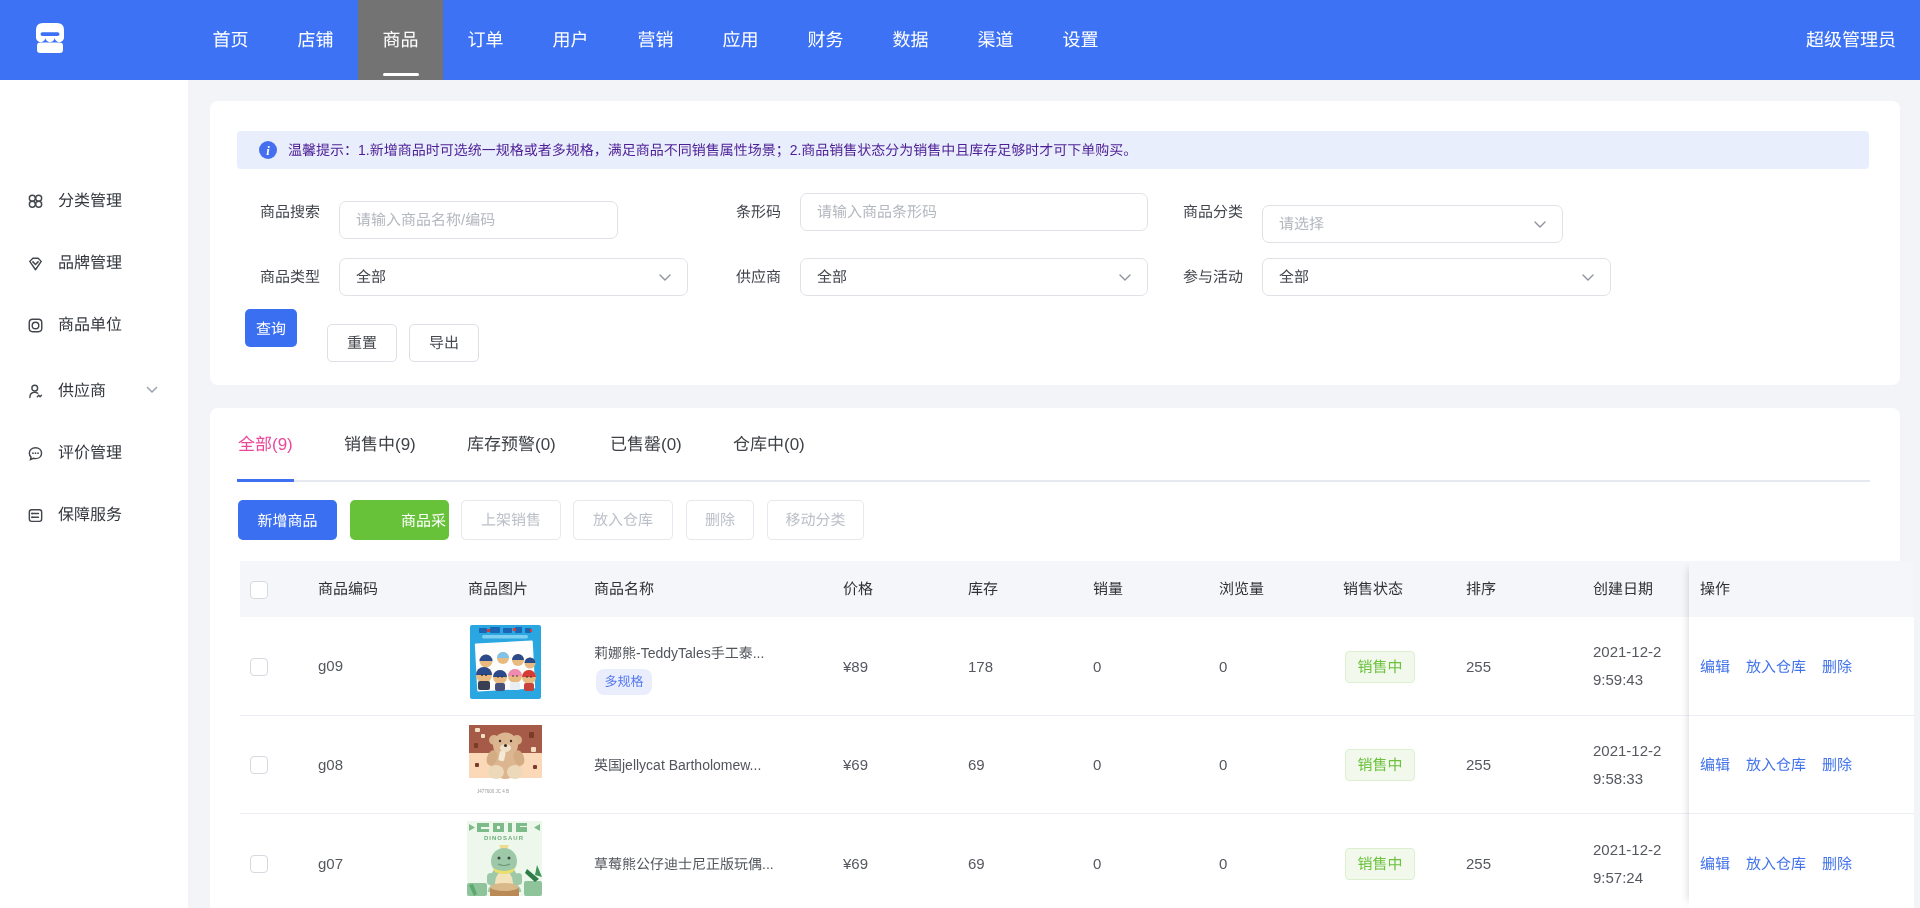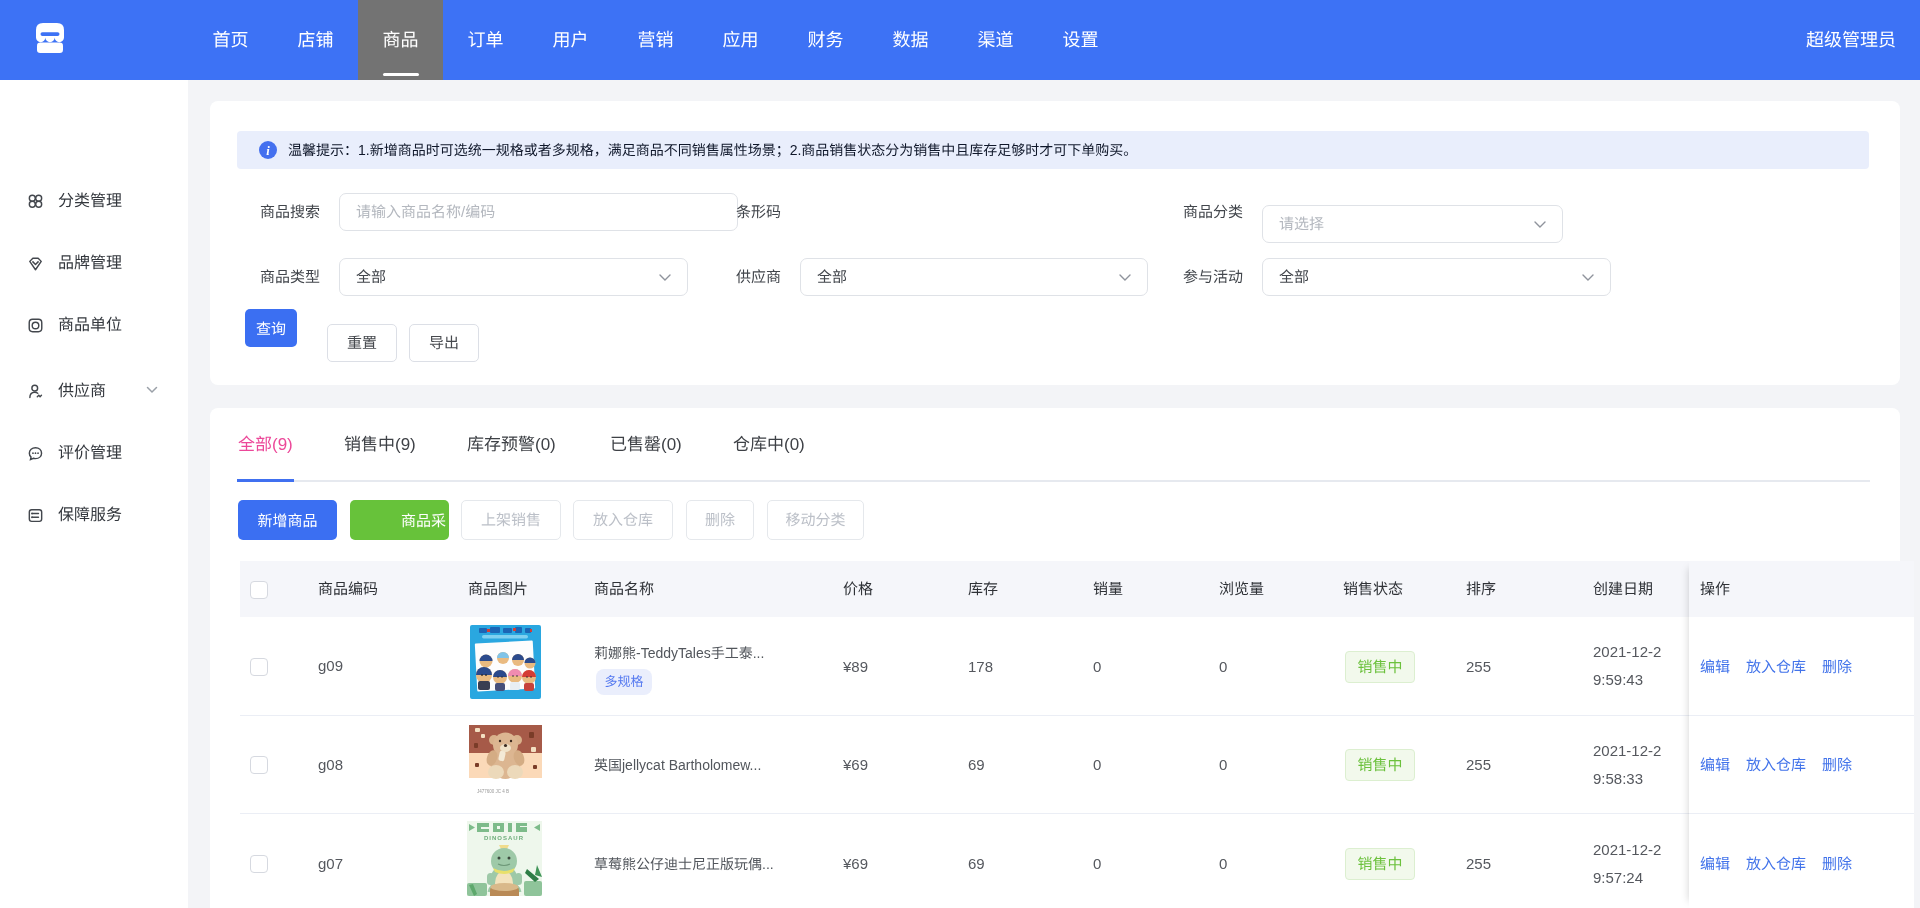--- a/index.html
+++ b/index.html
@@ -21,21 +21,21 @@
 .mi svg{position:absolute;left:27px;top:26px;}
 .mi.on{background:#e9edfb;}
 .mi.on .t{color:#4a6ee0;}
 .mi .chev{position:absolute;left:146px;top:29px;}
 
 .card{position:absolute;left:210px;width:1690px;background:#fff;border-radius:8px;}
 #card1{top:101px;height:284px;}
 #card2{top:408px;height:500px;border-bottom-left-radius:0;border-bottom-right-radius:0;}
 
 .alert{position:absolute;left:27px;top:30px;width:1632px;height:38px;background:#e9eefc;border-radius:4px;}
-.alert .txt{position:absolute;left:51px;top:0;height:38px;line-height:38px;font-size:14px;color:#0f172a;}
+.alert .txt{position:absolute;left:51px;top:0;height:38px;line-height:38px;font-size:14px;color:#4c1d95;}
 .alert svg{position:absolute;left:22px;top:10px;}
 
 .flabel{position:absolute;height:38px;line-height:38px;font-size:15px;color:#42464c;text-align:right;}
 .fbox{position:absolute;height:38px;border:1px solid #dfe2e7;border-radius:7px;background:#fff;line-height:36px;font-size:15px;padding-left:16px;color:#42464c;}
 .fbox .ph{color:#b4b8bf;}
 .fbox svg{position:absolute;right:16px;top:15px;}
 
 .btn{position:absolute;height:38px;line-height:36px;text-align:center;font-size:15px;border-radius:5px;border:1px solid transparent;}
 .btn.primary{background:#3b6ff2;color:#fff;line-height:38px;}
 .btn.plain{background:#fff;border-color:#dcdfe6;color:#46494e;}
@@ -142,22 +142,23 @@
 
   <div class="card" id="card1">
     <div class="alert">
       <svg width="18" height="18" viewBox="0 0 18 18">
           <circle cx="9" cy="9" r="9" fill="#4470ef"></circle>
           <text x="9" y="13.5" text-anchor="middle" font-size="12.5" font-style="italic" font-weight="bold" font-family="Liberation Serif" fill="#fff">i</text>
         </svg>
       <div class="txt">温馨提示：1.新增商品时可选统一规格或者多规格，满足商品不同销售属性场景；2.商品销售状态分为销售中且库存足够时才可下单购买。</div>
     </div>
     <div class="flabel" style="left:28px;top:92px;width:82px">商品搜索</div>
-    <div class="fbox" style="left:129px;top:92px;width:399px"><span class="ph">请输入商品名称/编码</span></div>
+    <div class="fbox" style="left:129px;top:100px;width:279px"><span class="ph">请输入商品名称/编码</span></div>
     <div class="flabel" style="left:489px;top:92px;width:82px">条形码</div>
+    <div class="fbox" style="left:590px;top:92px;width:348px"><span class="ph">请输入商品条形码</span></div>
     <div class="flabel" style="left:951px;top:92px;width:82px">商品分类</div>
     <div class="fbox" style="left:1052px;top:104px;width:301px"><span class="ph">请选择</span>
       <svg width="12" height="7" viewBox="0 0 12 7" fill="none" stroke="#8f939c" stroke-width="1.4" stroke-linecap="round">
           <path d="M1 1 L6 6 L11 1"></path>
         </svg>
     </div>
     <div class="flabel" style="left:28px;top:157px;width:82px">商品类型</div>
     <div class="fbox" style="left:129px;top:157px;width:349px">全部
       <svg width="12" height="7" viewBox="0 0 12 7" fill="none" stroke="#8f939c" stroke-width="1.4" stroke-linecap="round">
           <path d="M1 1 L6 6 L11 1"></path>

